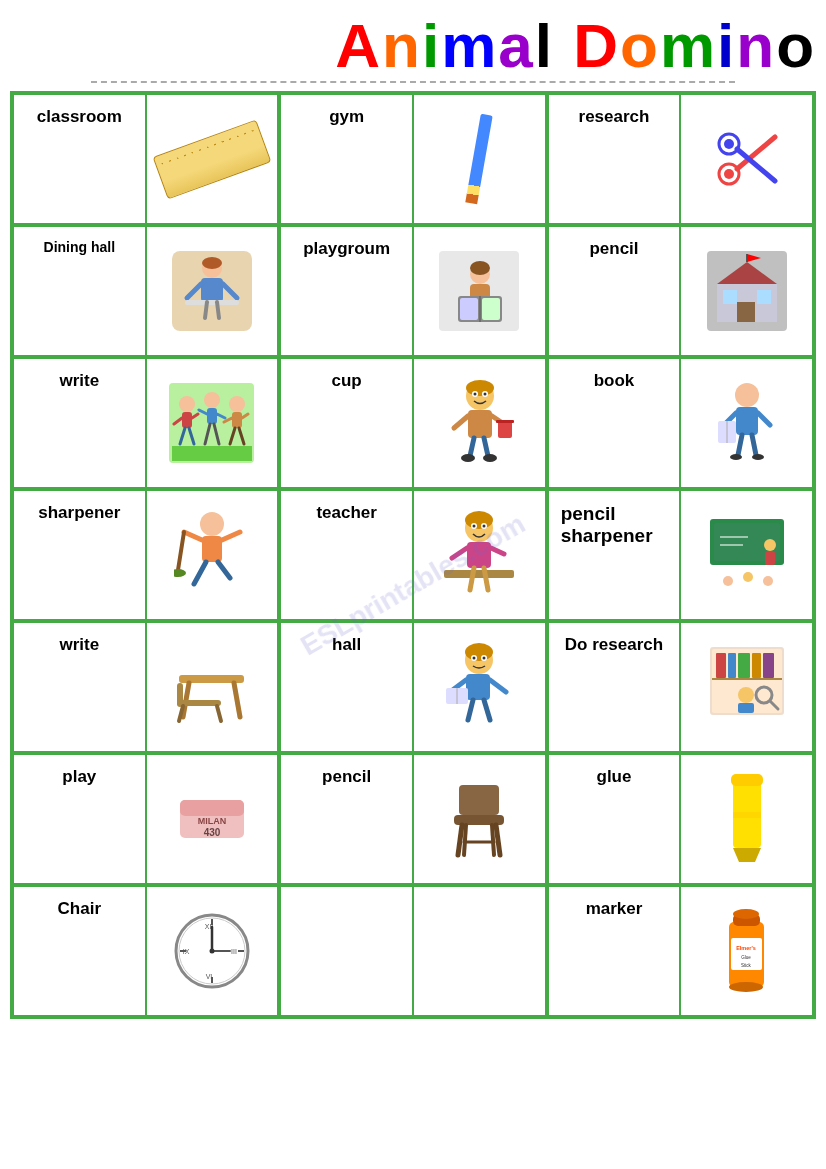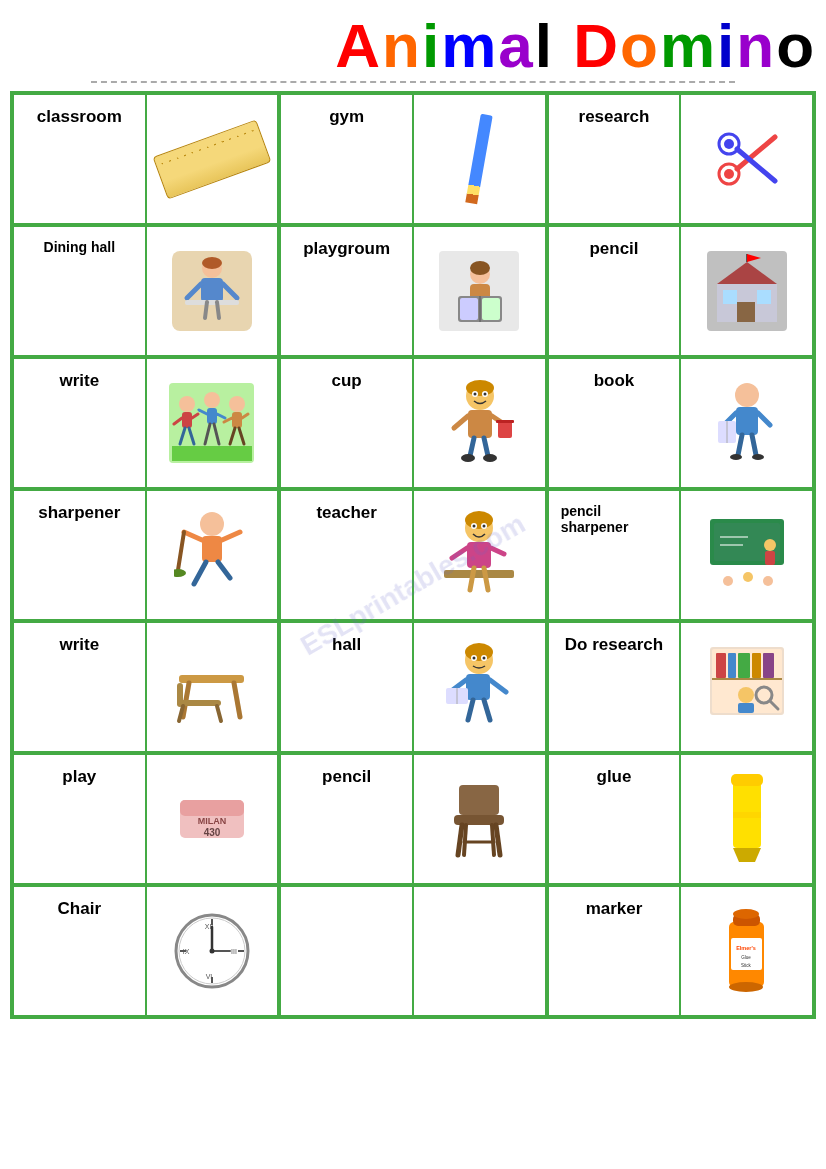--- a/index.html
+++ b/index.html
@@ -393,21 +393,21 @@
         <line x1="51" y1="38" x2="64" y2="44" stroke="#cc4488" stroke-width="5" stroke-linecap="round"></line>
 
         <rect x="4" y="60" width="70" height="8" rx="2" fill="#aa8844"></rect>
         <line x1="34" y1="58" x2="30" y2="80" stroke="#cc9944" stroke-width="5" stroke-linecap="round"></line>
         <line x1="44" y1="58" x2="48" y2="80" stroke="#cc9944" stroke-width="5" stroke-linecap="round"></line>
       </svg>
     </div>
   </div>
   <div class="domino-pair">
     <div class="cell">
-      <span class="cell-text" style="font-size:14px;">pencil sharpener</span>
+      <span class="cell-text" style="font-size:19px;">pencil sharpener</span>
     </div>
     <div class="cell cell-img">
 
       <svg width="78" height="80" viewBox="0 0 78 80">
 
         <rect x="2" y="4" width="74" height="46" rx="3" fill="#2a8a4a"></rect>
         <rect x="6" y="8" width="66" height="38" rx="2" fill="#338855"></rect>
 
         <line x1="12" y1="22" x2="40" y2="22" stroke="white" stroke-width="1.5" opacity="0.7"></line>
         <line x1="12" y1="30" x2="35" y2="30" stroke="white" stroke-width="1.5" opacity="0.7"></line>

